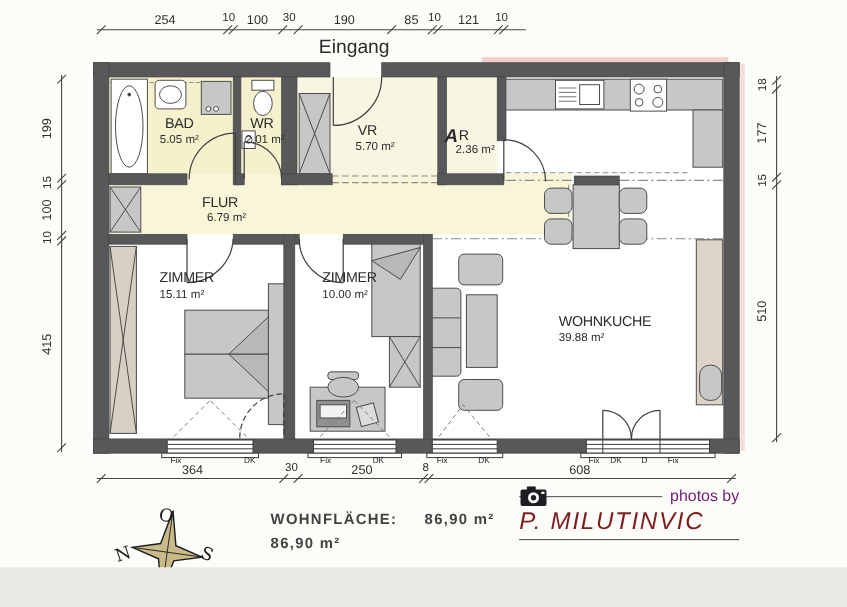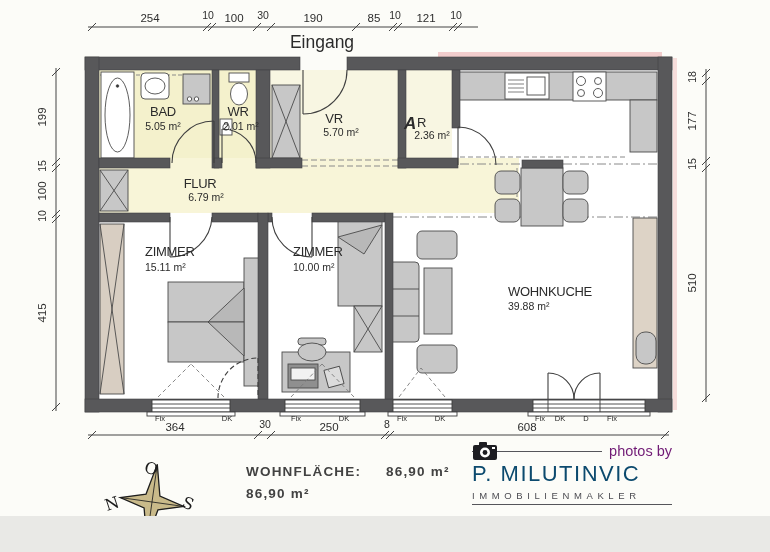--- a/index.html
+++ b/index.html
@@ -16,21 +16,21 @@
   
   .areas{position:absolute;left:246px;top:464px;color:#424242;font-weight:bold;
          font-size:13.5px;letter-spacing:1.2px;}
   .areas .row{display:flex;margin-bottom:7px;}
   .areas .lbl{width:140px;}
   .photos{position:absolute;left:472px;top:442px;width:200px;color:#43434a;}
   .photos .r1{display:flex;align-items:center;height:18px;}
   .photos .r1 .rule{flex:1;border-top:1.6px solid #55555a;margin-right:7px;}
   .photos .r1 .pb{font-size:14.5px;color:#701a75;}
   .photos .agent{display:flex;align-items:center;font-size:22px;letter-spacing:1.5px;
-                 color:#0c4a6e;font-weight:500;margin-top:1px;}
+                 color:#7f1d1d;font-weight:500;margin-top:1px;font-style:italic;}
   .photos .sub{font-size:9.5px;letter-spacing:4.6px;color:#4c4c52;margin-top:3px;}
   .photos .r4{border-top:1.6px solid #55555a;margin-top:3px;}
   .cam{margin:0 1px;display:block;}
 </style>
 </head>
 <body>
 
 <div class="page">
 <svg width="770" height="552" viewBox="0 0 770 552">
 
@@ -364,16 +364,15 @@
     <span>P. MILUTIN</span>
     <svg class="cam" width="24" height="18" viewBox="0 0 24 18">
       <rect x="0" y="3" width="24" height="15" rx="2" fill="#1d1d22"></rect>
       <rect x="6" y="0" width="8" height="4" rx="1" fill="#1d1d22"></rect>
       <circle cx="12" cy="10.5" r="5" fill="#ffffff"></circle>
       <circle cx="12" cy="10.5" r="2.4" fill="#1d1d22"></circle>
       <rect x="19" y="5" width="3" height="2" fill="#ffffff"></rect>
     </svg>
     <span>VIC</span>
   </div>
-  <div class="sub">IMMOBILIENMAKLER</div>
   <div class="r4"></div>
 </div>
 </div>
 
 </body></html>

